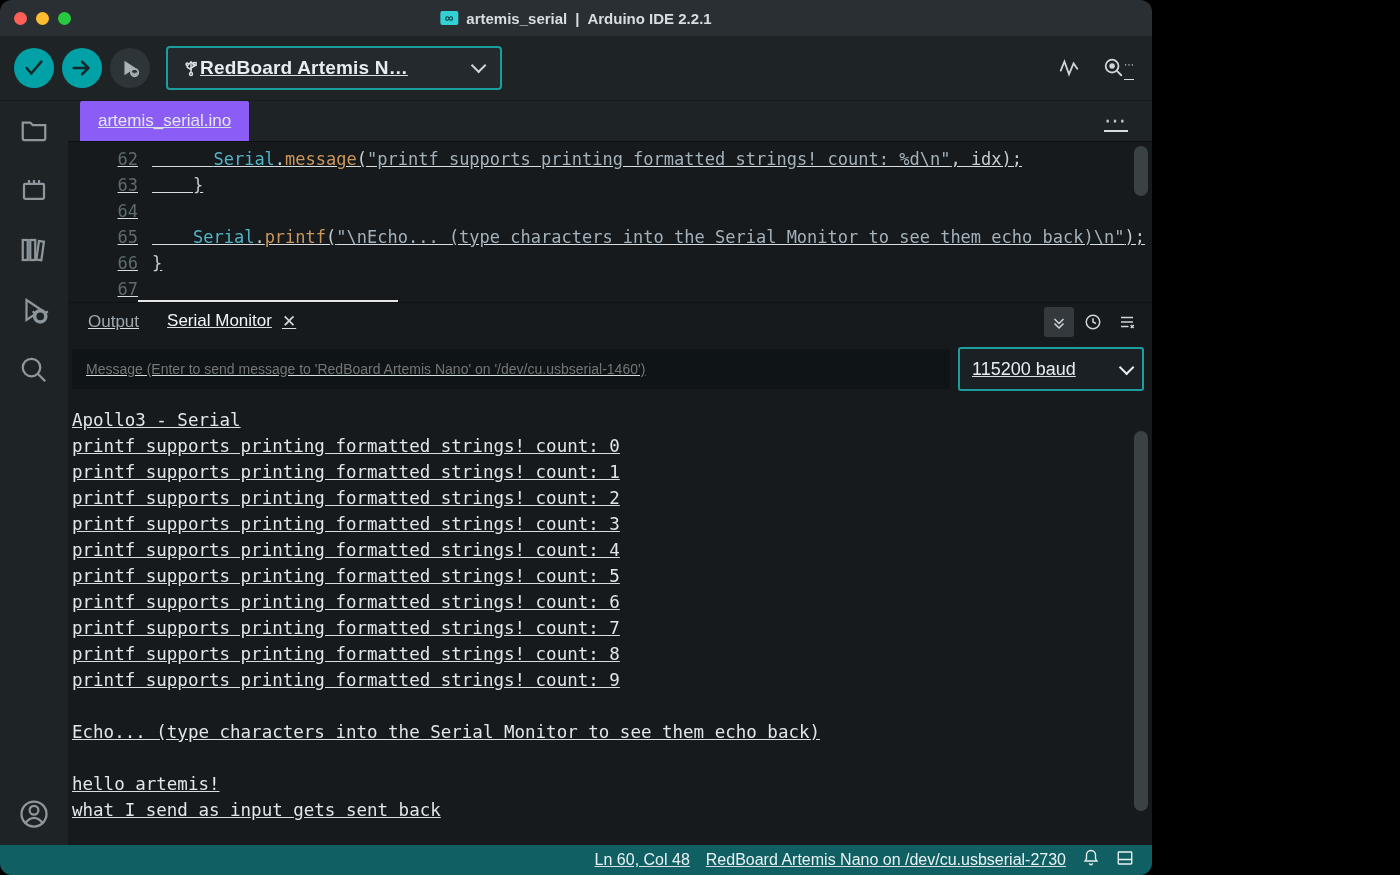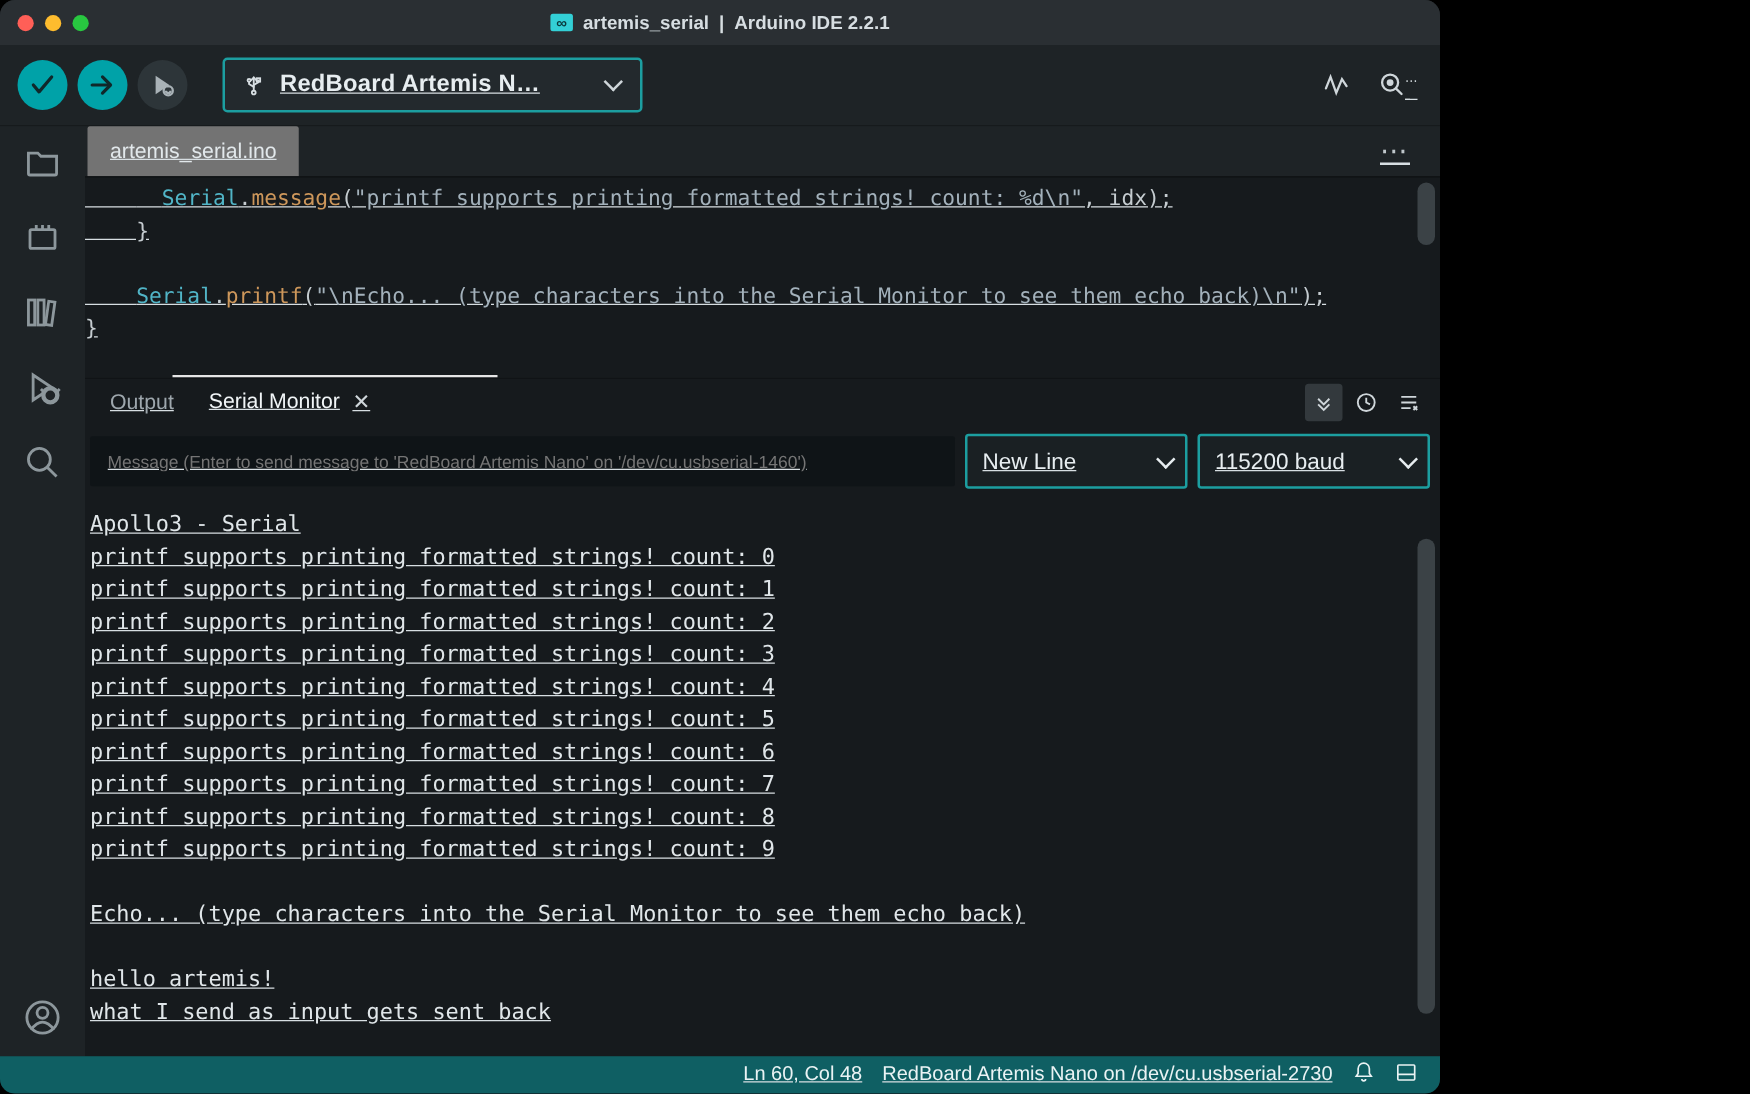--- a/index.html
+++ b/index.html
@@ -27,36 +27,36 @@
   .dot{width:13px;height:13px;border-radius:50%;}
   .dot.red{background:#ff5f57;} .dot.yellow{background:#febc2e;} .dot.green{background:#28c840;}
   .title-center{position:absolute;left:50%;transform:translateX(-50%);display:flex;align-items:center;gap:8px;color:var(--text);font-size:15px;font-weight:600;}
   .arduino-logo{width:18px;height:14px;background:#33d0d6;border-radius:2px;display:inline-flex;align-items:center;justify-content:center;}
   .arduino-logo::before{content:"∞";color:#0a3b3d;font-weight:900;font-size:12px;line-height:1;}
   
   .toolbar{height:64px;display:flex;align-items:center;padding:0 14px 0 14px;gap:8px;background:var(--bg);border-bottom:1px solid #00000040;flex:0 0 64px;}
   .circle-btn{width:40px;height:40px;border-radius:50%;display:flex;align-items:center;justify-content:center;background:var(--teal);color:#10282a;}
   .circle-btn.dim{background:#2d3539;color:#a9b2b7;}
   .circle-btn svg{width:22px;height:22px;}
-  .board-select{margin-left:20px;height:40px;border:2px solid var(--teal-border);border-radius:4px;background:#23292d;display:flex;align-items:center;padding:0 18px 0 14px;gap:12px;min-width:300px;}
+  .board-select{margin-left:8px;height:40px;border:2px solid var(--teal-border);border-radius:4px;background:#23292d;display:flex;align-items:center;padding:0 18px 0 14px;min-width:300px;}
   .board-select .usb{width:18px;height:18px;color:#d7dee2;}
   .board-select .label{font-size:19px;font-weight:700;color:#e7edf0;letter-spacing:.2px;}
   .board-select .chev{margin-left:auto;color:#cfd6da;}
   .toolbar-right{margin-left:auto;display:flex;align-items:center;gap:22px;color:#cfd6da;}
   .toolbar-right svg{width:22px;height:22px;}
   
   .body{flex:1;display:flex;min-height:0;}
   .sidebar{width:68px;background:var(--bg);display:flex;flex-direction:column;align-items:center;padding-top:12px;gap:26px;}
   .side-icon{width:34px;height:34px;color:#8d979c;display:flex;align-items:center;justify-content:center;}
   .side-icon svg{width:30px;height:30px;}
   .side-spacer{flex:1;}
   .main{flex:1;display:flex;flex-direction:column;min-width:0;}
   
   .tabstrip{height:40px;display:flex;align-items:flex-end;background:var(--bg);}
-  .tab{background:#737373;color:#e2e8eb;padding:10px 18px;font-size:17px;border-radius:2px 2px 0 0;margin-left:2px;}
+  .tab{background:#8b5cf6;color:#e2e8eb;padding:10px 18px;font-size:17px;border-radius:2px 2px 0 0;margin-left:12px;}
   .more-dots{margin-left:auto;margin-right:24px;color:#bfc6ca;font-size:22px;letter-spacing:2px;align-self:center;}
   
   .editor{background:var(--bg-darker);flex:0 0 160px;display:flex;font-family:Menlo,Consolas,monospace;font-size:17px;line-height:26px;position:relative;overflow:hidden;border-top:1px solid #00000060;}
   .gutter{width:70px;text-align:right;color:var(--gutter);padding:4px 14px 0 0;user-select:none;}
   .codewrap{flex:1;white-space:pre;padding:4px 0 0 0;color:var(--code-paren);}
   .tok-obj{color:var(--code-cyan);}
   .tok-fn{color:var(--code-orange);}
   .tok-str{color:var(--code-string);}
   .tok-p{color:var(--code-paren);}
   .editor .underline{position:absolute;left:70px;width:260px;bottom:0;height:2px;background:#e6e6e6;}
@@ -204,20 +204,21 @@
       </div>
     </div>
 
     <div class="main">
       <div class="tabstrip">
         <div class="tab"><span>artemis_serial.ino</span></div>
         <div class="more-dots">⋯</div>
       </div>
 
       <div class="editor">
+        <div class="gutter">62<br>63<br>64<br>65<br>66<br>67</div>
         <div class="codewrap">    <span class="tok-p">  </span><span class="tok-obj">Serial</span><span class="tok-p">.</span><span class="tok-fn">message</span><span class="tok-p">(</span><span class="tok-str">"printf supports printing formatted strings! count: %d\n"</span><span class="tok-p">, idx);</span>
 <span class="tok-p">    }</span>
 <span></span>
     <span class="tok-obj">Serial</span><span class="tok-p">.</span><span class="tok-fn">printf</span><span class="tok-p">(</span><span class="tok-str">"\nEcho... (type characters into the Serial Monitor to see them echo back)\n"</span><span class="tok-p">);</span>
 <span class="tok-p">}</span>
 <span></span></div>
         <div class="underline"></div>
         <div class="editor-scroll"></div>
       </div>
 
@@ -250,24 +251,20 @@
                   <line x1="4" y1="18" x2="14" y2="18"></line>
                   <line x1="17" y1="16" x2="21" y2="20"></line>
                   <line x1="21" y1="16" x2="17" y2="20"></line>
                 </svg>
             </div>
           </div>
         </div>
 
         <div class="msgrow">
           <input class="msginput" placeholder="Message (Enter to send message to 'RedBoard Artemis Nano' on '/dev/cu.usbserial-1460')" style="">
-          <div class="dropdown">
-            <span>New Line</span>
-            <span class="chev"></span>
-          </div>
           <div class="dropdown baud">
             <span>115200 baud</span>
             <span class="chev"></span>
           </div>
         </div>
 
         <div class="serial"><span>Apollo3 - Serial
 printf supports printing formatted strings! count: 0
 printf supports printing formatted strings! count: 1
 printf supports printing formatted strings! count: 2

